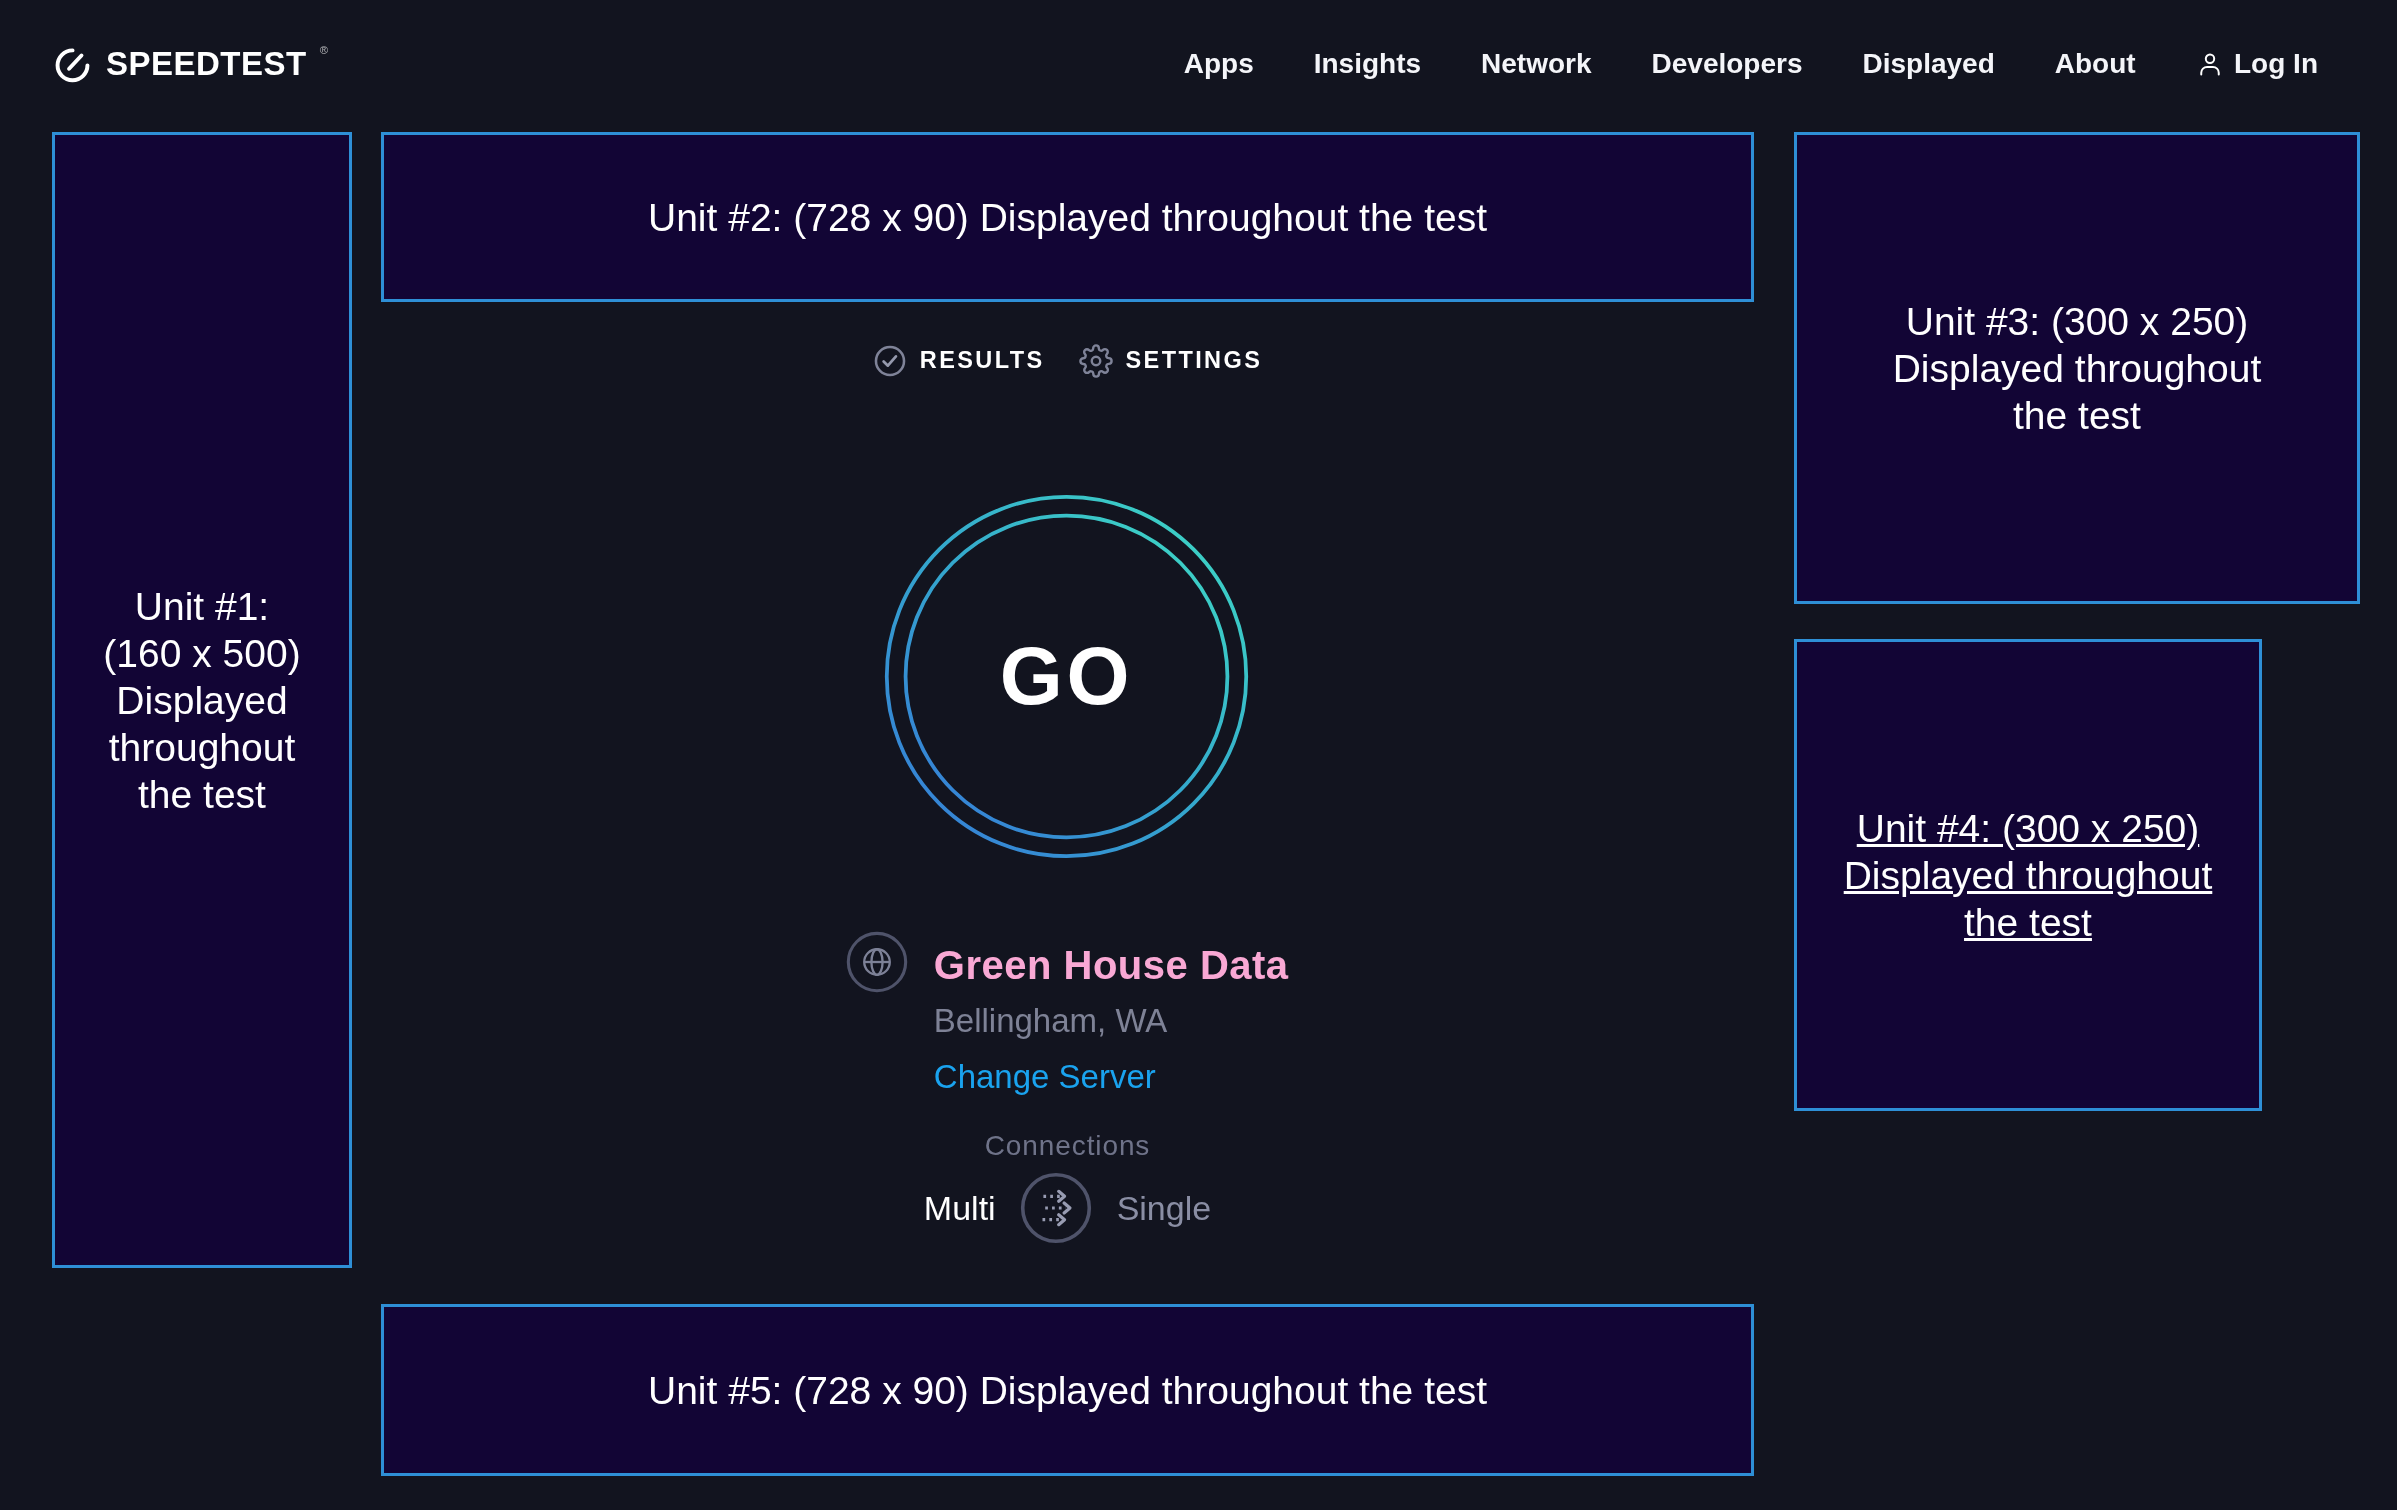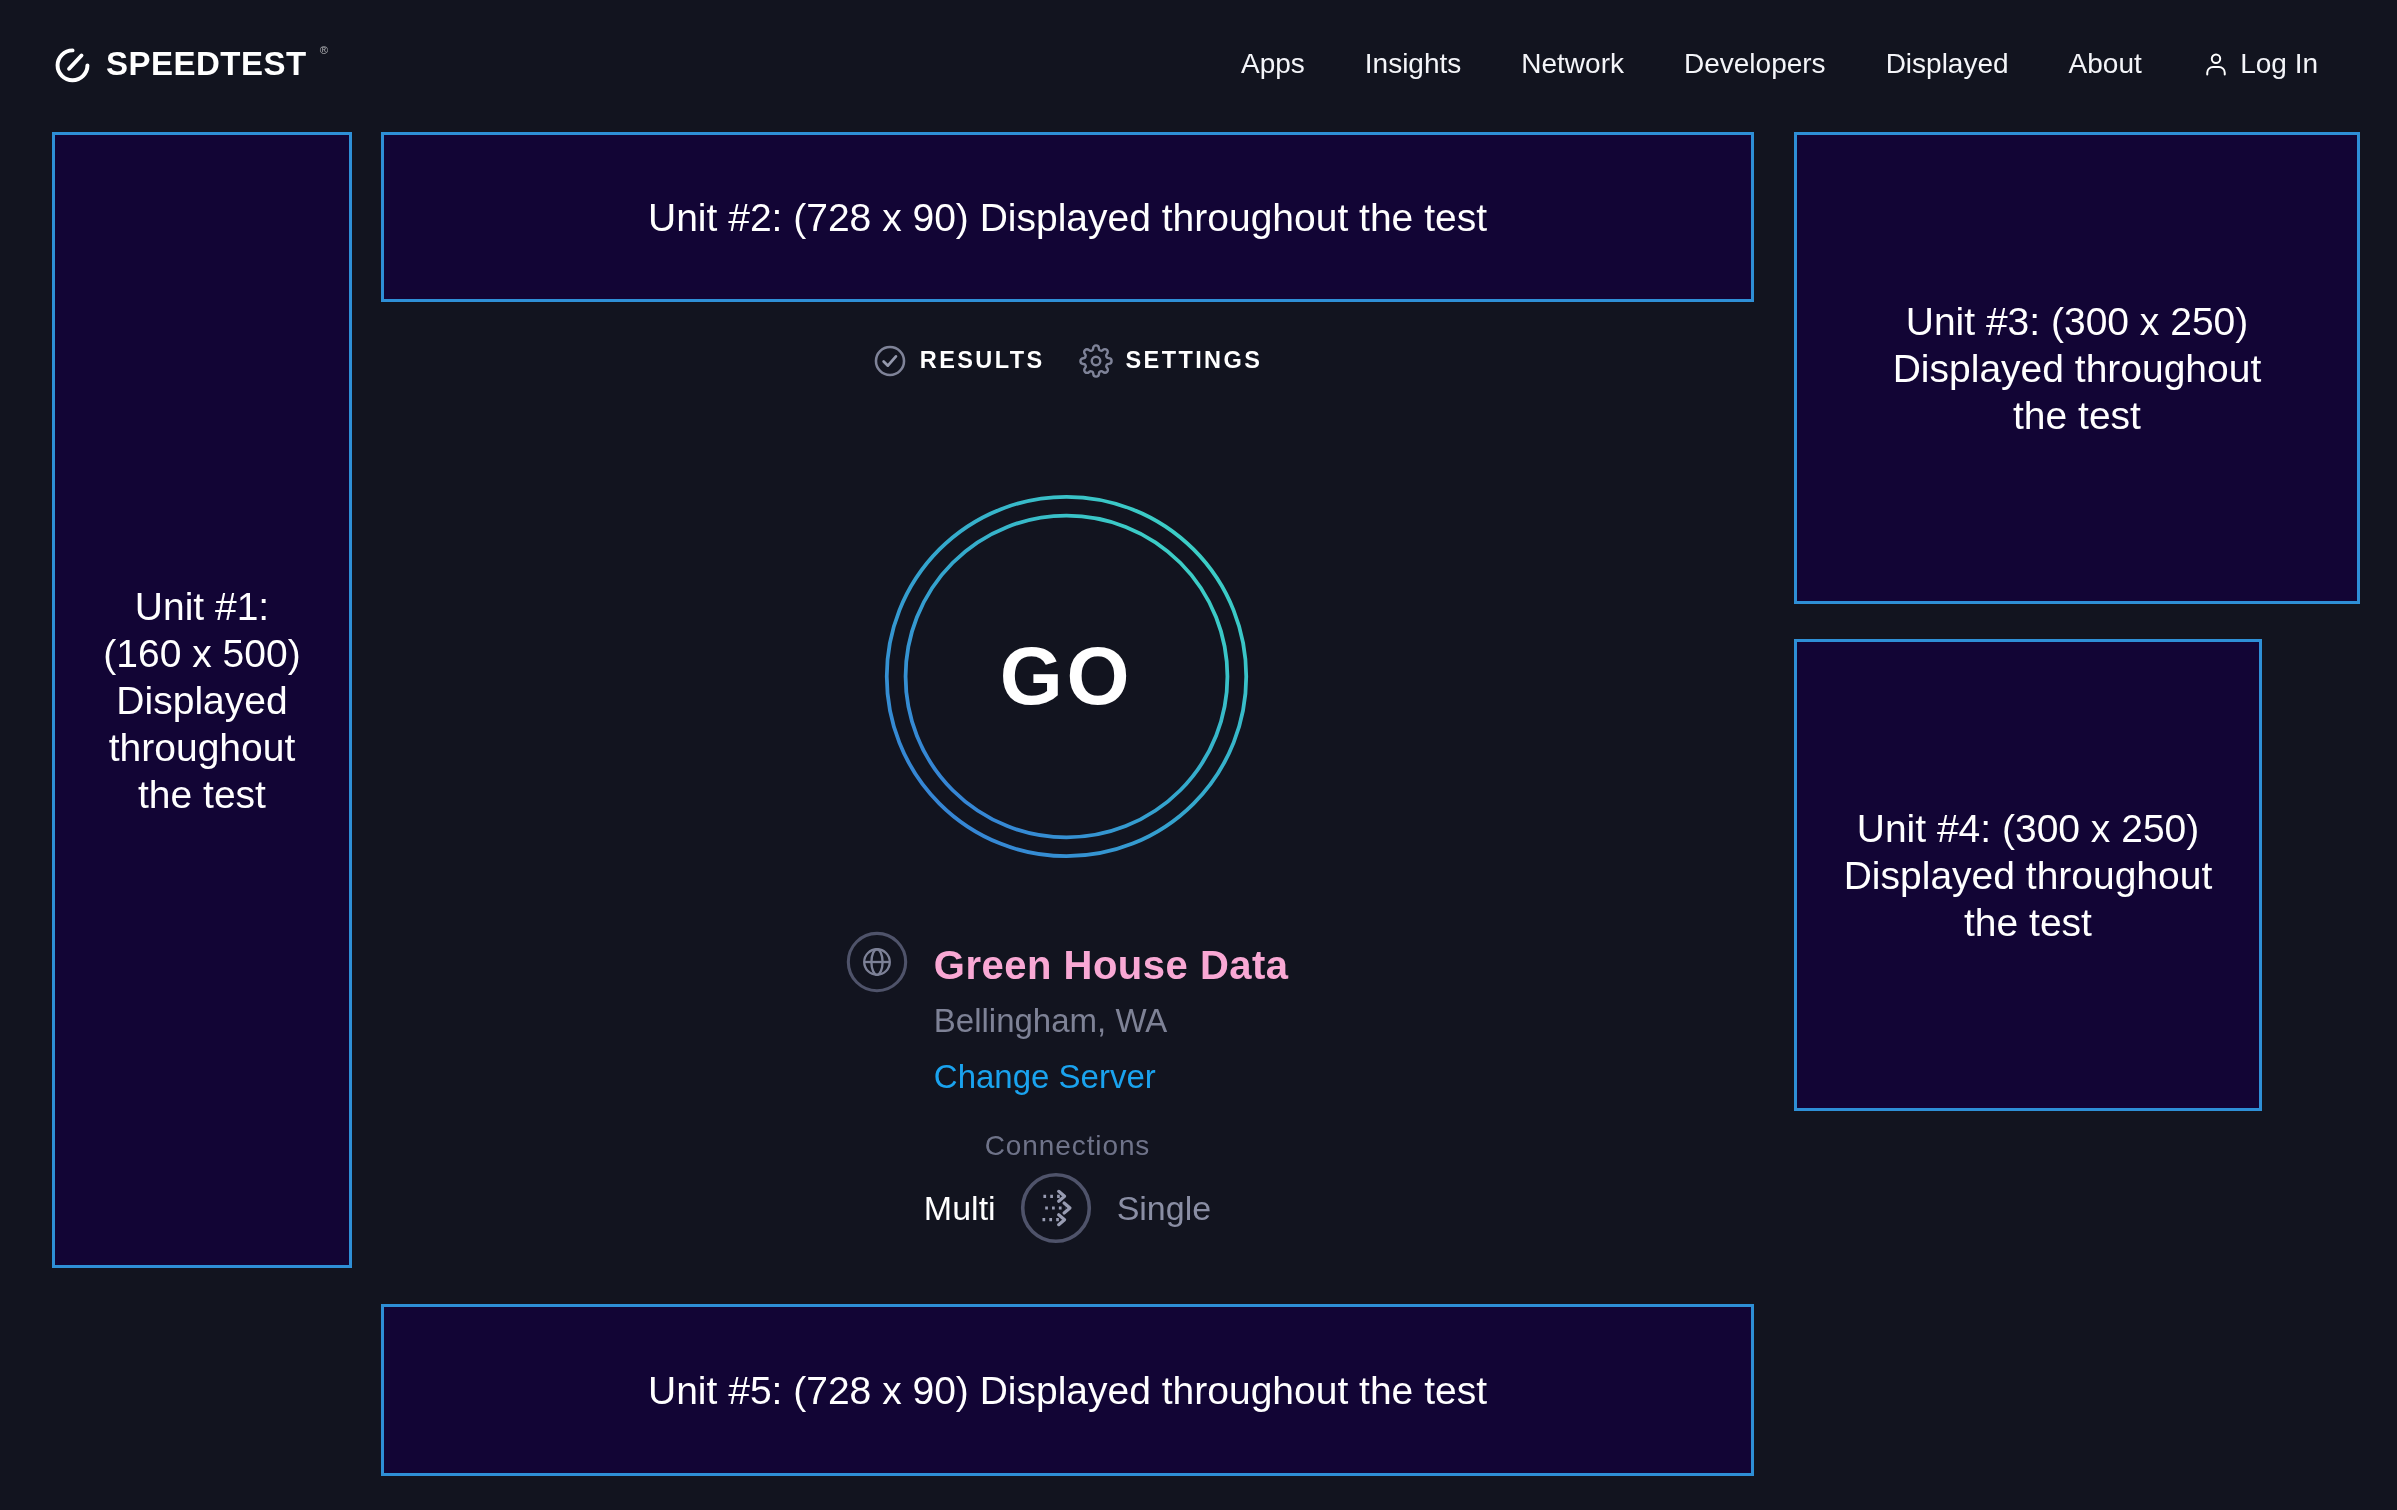--- a/index.html
+++ b/index.html
@@ -9,35 +9,35 @@
     font-family:"Liberation Sans","DejaVu Sans",sans-serif;
     -webkit-font-smoothing:antialiased;
   }
   
   .header{position:absolute;left:0;top:0;width:2397px;height:128px;display:flex;align-items:center;justify-content:space-between;box-sizing:border-box;padding:0 79px 0 52px;}
   .logo{display:flex;align-items:flex-start;gap:13px;cursor:pointer;}
   .logo svg{width:41px;height:41px;margin-top:1.9px;}
   .logo-text{font-size:33px;font-weight:700;color:#ffffff;letter-spacing:0.5px;line-height:41px;}
   .logo-reg{font-size:11.3px;color:#ffffff;opacity:.65;margin-top:1.9px;}
   .nav{display:flex;align-items:center;gap:60px;}
-  .nav-item{font-size:28px;color:#f4f5f9;font-weight:400;cursor:pointer;text-decoration:none;}
+  .nav-item{font-size:28px;color:#f4f5f9;font-weight:700;cursor:pointer;text-decoration:none;}
   .nav-login{display:flex;align-items:center;gap:10.4px;}
   .nav-login svg{width:28px;height:28px;}
   
   .ad{
     position:absolute;box-sizing:border-box;
     background:#120535;border:3.8px solid #2e8fd6;
     color:#ffffff;font-size:39px;line-height:47px;
     display:flex;flex-direction:column;align-items:center;justify-content:center;
     text-align:center;cursor:pointer;
   }
   .ad--1{left:52px;top:132px;width:300px;height:1136px;}
   .ad--2{left:381px;top:132px;width:1373px;height:170px;}
   .ad--3{left:1794px;top:132px;width:566px;height:472px;}
-  .ad--4{left:1794px;top:639px;width:468px;height:472px;}
+  .ad--4{left:1794px;top:639px;width:468px;height:472px;text-decoration:underline;}
   .ad--5{left:381px;top:1304px;width:1373px;height:172px;}
   .ad-line{display:block;}
   
   .tabs{position:absolute;left:381px;top:339px;width:1373px;height:43px;display:flex;justify-content:center;align-items:center;gap:34px;}
   .tab{display:flex;align-items:center;gap:13px;cursor:pointer;}
   .tab svg{width:34px;height:34px;}
   .tab-label{font-size:23.5px;font-weight:700;letter-spacing:2.4px;color:#ffffff;}
   
   .go{position:absolute;left:883px;top:493px;width:367px;height:367px;cursor:pointer;}
   .go svg{position:absolute;left:0;top:0;width:367px;height:367px;}

